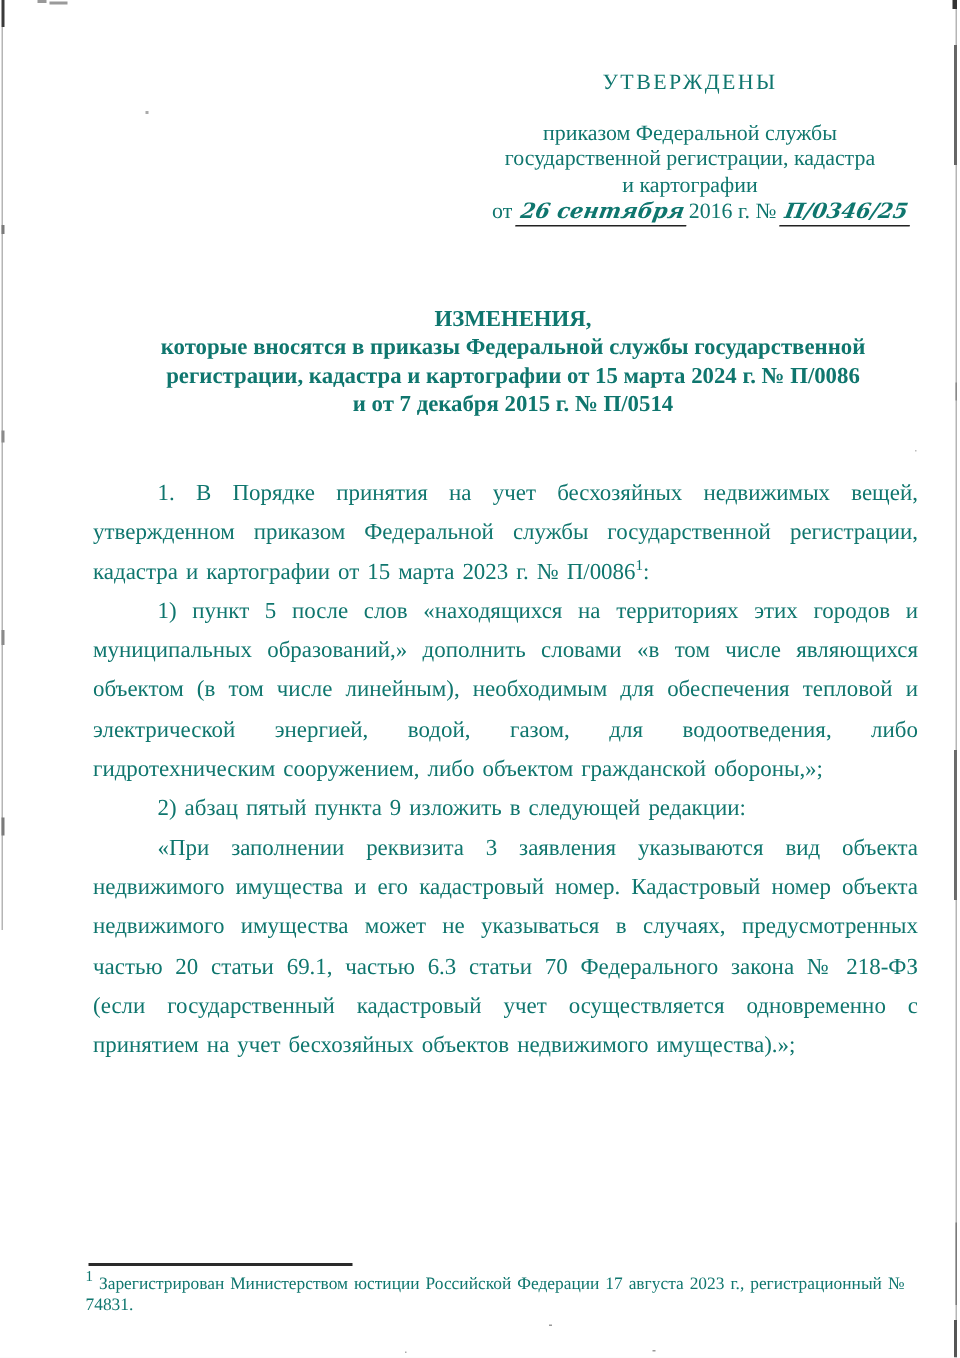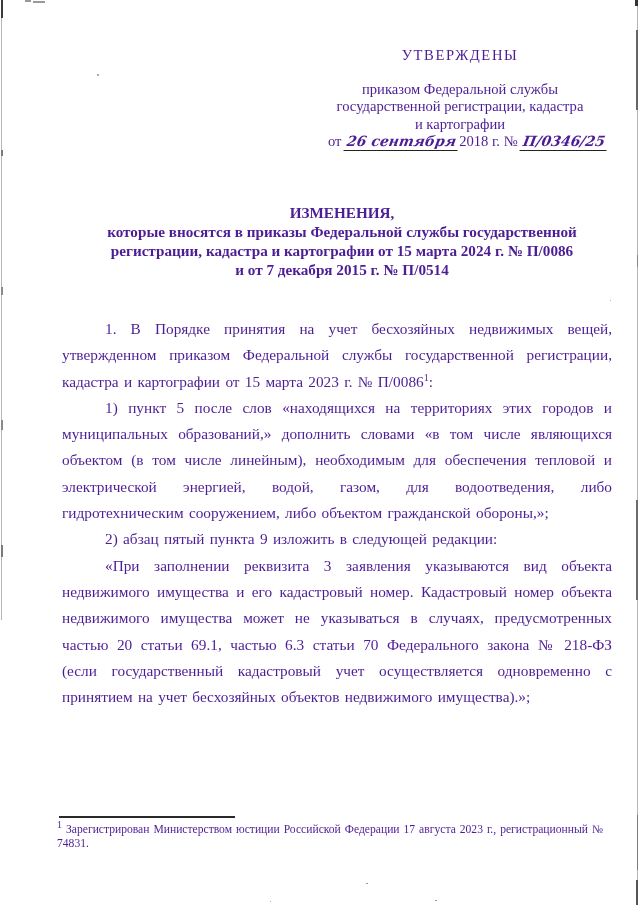--- a/index.html
+++ b/index.html
@@ -5,21 +5,21 @@
   html,body{margin:0;padding:0;}
   body{
     width:640px;height:905px;
     background:#f4f4f4;
     font-family:"Liberation Serif", serif;
   }
   .page{
     position:relative;
     width:640px;height:905px;
     background:#ffffff;
-    color:#4c1d95;
+    color:#0f766e;
     overflow:hidden;
   }
   
   .approved-block{
     position:absolute;left:328px;top:47px;width:264px;
     text-align:center;
     font-size:14.6px;line-height:17.2px;
   }
   .approved-title{
     letter-spacing:1.6px;
@@ -55,21 +55,21 @@
     margin-top:12px;
   }
   .body-block p{margin:0;text-indent:43px;}
   sup.fn-ref{
     font-size:10px;
     line-height:0;
     vertical-align:super;
   }
   
   .footnote-block{
-    position:absolute;left:57px;top:816px;width:546px;
+    position:absolute;left:57px;top:842px;width:546px;
     font-size:11.6px;line-height:13.8px;
     text-align:justify;
   }
   .footnote-rule{
     width:176px;height:0;
     border-top:2px solid #2a2a2a;
     margin:0 0 5px 2px;
   }
   
   .artifact{position:absolute;}
@@ -79,21 +79,21 @@
 
 <div class="page">
 
   <div class="approved-block">
     <div class="approved-title">УТВЕРЖДЕНЫ</div>
     <div>приказом Федеральной службы</div>
     <div>государственной регистрации, кадастра</div>
     <div>и картографии</div>
     <div class="approved-date-line">
       <span>от</span>
-      <span class="handwritten">26 сентября</span><span>2018 г. №</span>
+      <span class="handwritten">26 сентября</span><span>2016 г. №</span>
       <span class="handwritten">П/0346/25</span>
     </div>
   </div>
 
   <div class="title-block">
     <div>ИЗМЕНЕНИЯ,</div>
     <div>которые вносятся в приказы Федеральной службы государственной</div>
     <div>регистрации, кадастра и картографии от 15 марта 2024 г. № П/0086</div>
     <div>и от 7 декабря 2015 г. № П/0514</div>
   </div>

